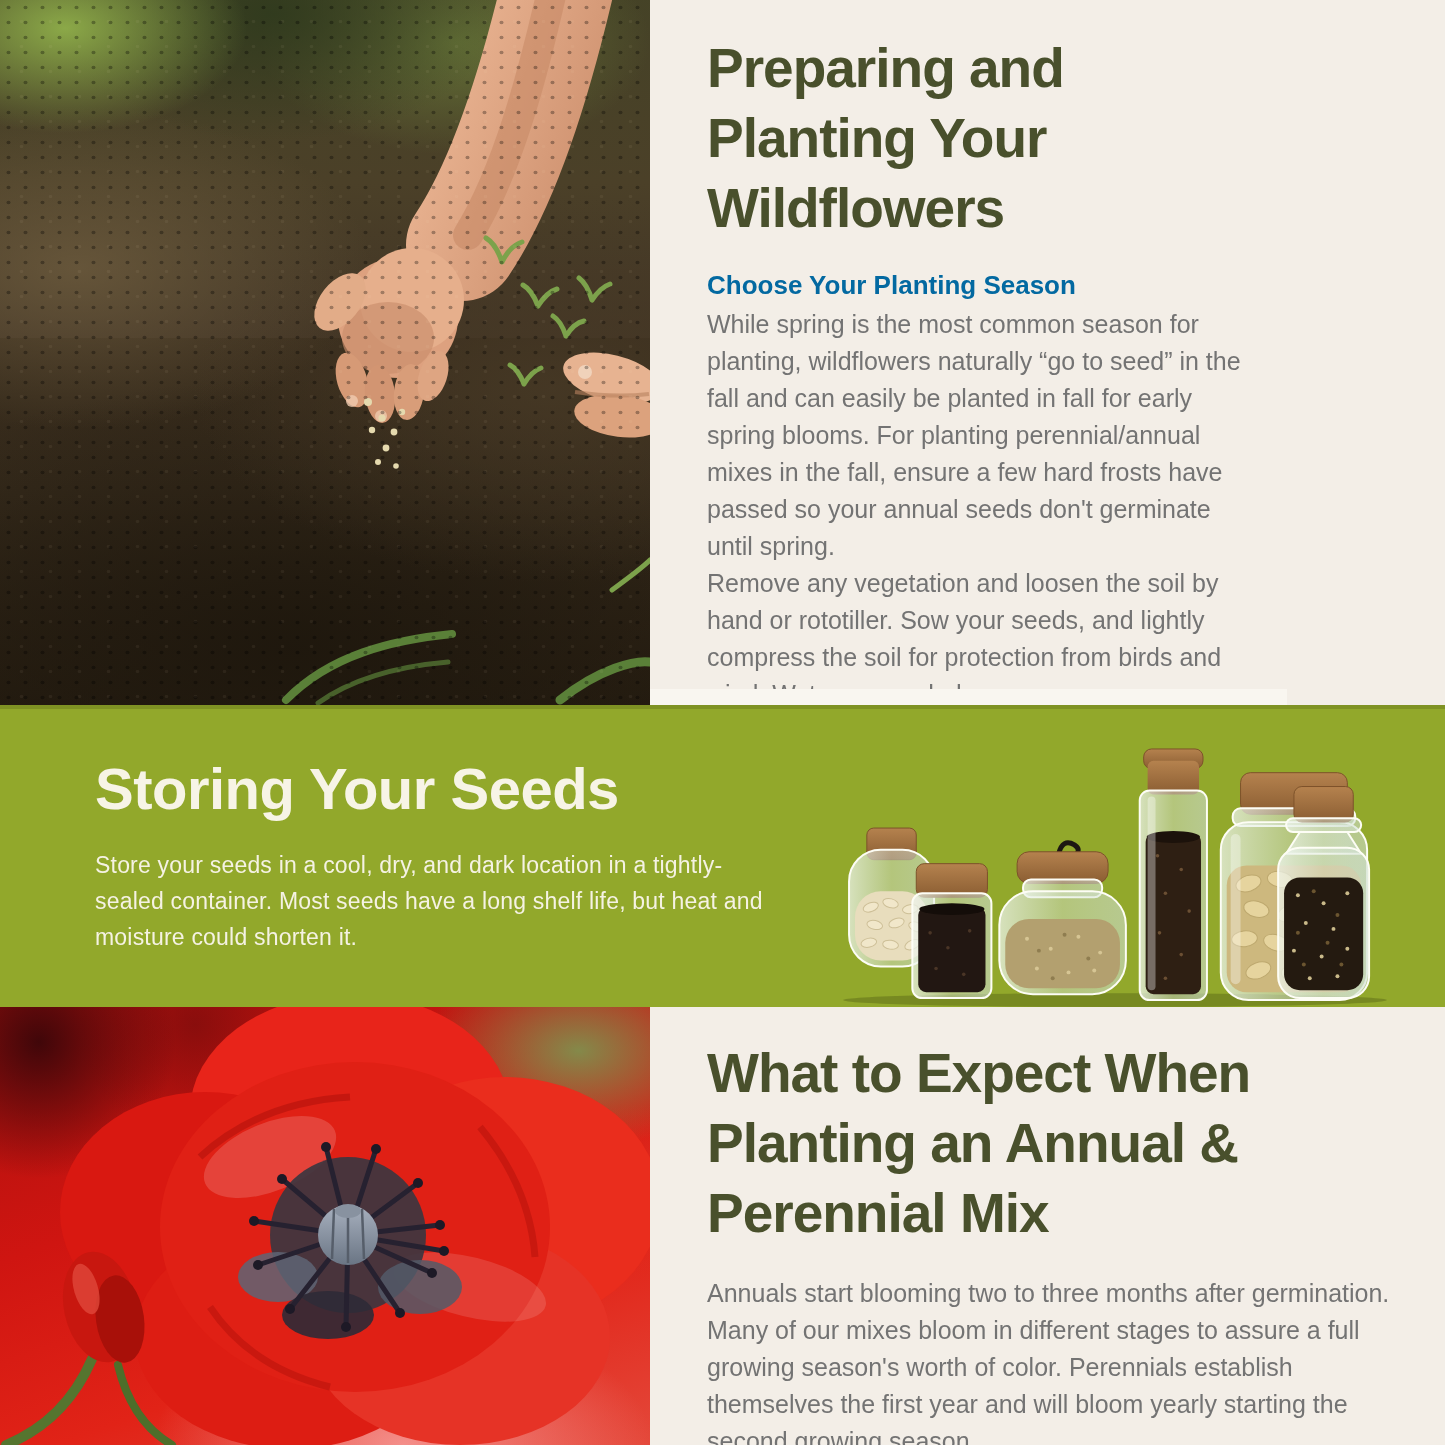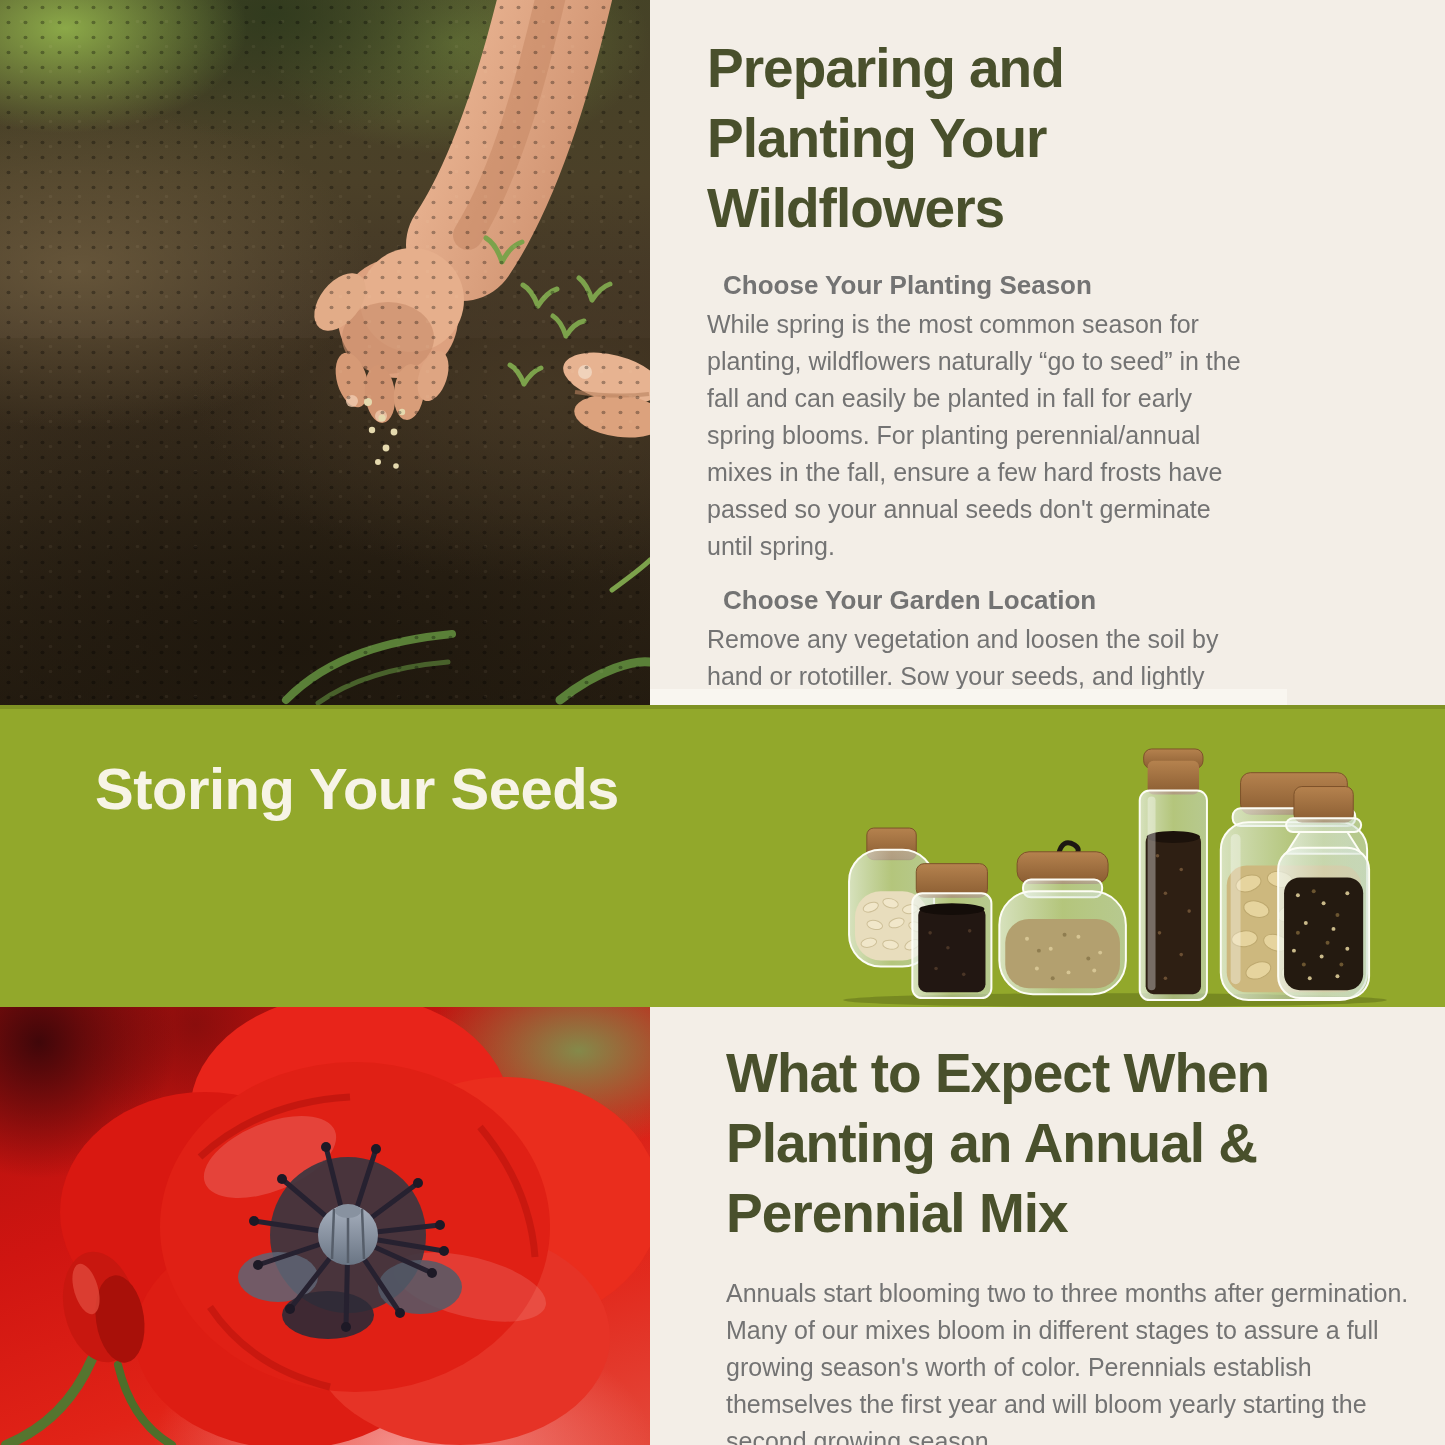--- a/index.html
+++ b/index.html
@@ -24,21 +24,21 @@
       background-size:17px 15px,29px 25px;background-position:0 0,7px 9px;}
   .photo-top svg{position:absolute;inset:0;}
 
   
   .panel{position:absolute;background:#f3eee7;}
   .panel-top{left:650px;top:0;width:637px;height:705px;padding:34px 28px 0 57px;box-sizing:border-box;}
   .panel-top::after{content:"";position:absolute;left:0;right:0;bottom:0;height:16px;background:#f9f6f0;}
   h1,h2{margin:0;color:#49502c;font-weight:bold;letter-spacing:-1px;}
   h1{font-size:55px;line-height:1.27;}
   .panel-bottom h2{font-size:55px;line-height:1.27;margin-bottom:26px;}
-  .sub-title{margin:20px 16px 5px;color:#737373;font-size:26px;font-weight:bold;letter-spacing:0;}
+  .sub-title{margin:20px 0 5px;color:#0369a1;font-size:26px;font-weight:bold;letter-spacing:0;}
   .sub-title.first{margin-top:26px;}
   .body-text{margin:0;color:#737373;font-size:25px;line-height:37px;max-width:714px;}
 
   
   .band{position:absolute;left:0;top:705px;width:1445px;height:374px;background:#92a82b;
         box-shadow:inset 0 4px 0 rgba(70,80,10,.25);}
   .band-text{position:absolute;left:95px;top:52px;width:672px;}
   .band-text h2{color:#f7f4e6;font-size:58px;letter-spacing:-.5px;line-height:1.1;margin-bottom:26px;}
   .band-text p{margin:0;color:#f5f2e3;font-size:23px;line-height:36px;letter-spacing:.2px;}
   .jars{position:absolute;left:830px;top:40px;width:570px;height:262px;}
@@ -48,21 +48,21 @@
     background:
       radial-gradient(circle 190px at 6% 8%, rgba(58,6,9,.95), rgba(58,6,9,0) 72%),
       radial-gradient(circle 170px at 30% 4%, rgba(122,12,12,.75), rgba(122,12,12,0) 70%),
       radial-gradient(ellipse 210px 130px at 89% 10%, rgba(124,150,80,.9), rgba(124,150,80,0) 75%),
       radial-gradient(ellipse 180px 110px at 99% 42%, rgba(224,45,32,.95), rgba(224,45,32,0) 78%),
       radial-gradient(ellipse 320px 170px at 62% 100%, rgba(246,152,148,.9), rgba(246,152,148,0) 78%),
       linear-gradient(160deg,#ab100d 0%, #cf1511 38%, #e12317 68%, #e4483a 100%);}
   .photo-bottom svg{position:absolute;inset:0;}
 
   
-  .panel-bottom{left:650px;top:1007px;width:795px;height:438px;padding:32px 28px 0 76px;box-sizing:border-box;}
+  .panel-bottom{left:650px;top:1007px;width:795px;height:438px;padding:32px 28px 0 57px;box-sizing:border-box;}
 </style>
 </head>
 <body>
 
 <div class="canvas">
 
   <section class="photo-top">
     <svg width="650" height="705" viewBox="0 0 650 705">
       <defs>
         <linearGradient id="skin" x1="0" y1="0" x2="1" y2="1">
@@ -118,27 +118,27 @@
         <path d="M560,700 C600,668 636,660 650,662" stroke-width="9"></path>
         <path d="M318,703 C356,676 402,666 448,662" stroke-width="5" opacity=".7"></path>
       </g>
     </svg>
   </section>
 
   <section class="panel panel-top">
     <h1>Preparing and Planting Your Wildflowers</h1>
     <p class="sub-title first">Choose Your Planting Season</p>
     <p class="body-text">While spring is the most common season for planting, wildflowers naturally “go to seed” in the fall and can easily be planted in fall for early spring blooms. For planting perennial/annual mixes in the fall, ensure a few hard frosts have passed so your annual seeds don't germinate until spring.</p>
-    <p class="sub-title">Choose Your Garden Location</p>
     <p class="body-text">Remove any vegetation and loosen the soil by hand or rototiller. Sow your seeds, and lightly compress the soil for protection from birds and wind. Water as needed.</p>
   </section>
 
   <section class="band">
     <div class="band-text">
       <h2>Storing Your Seeds</h2>
+      <p>Store your seeds in a cool, dry, and dark location in a tightly-sealed container. Most seeds have a long shelf life, but heat and moisture could shorten it.</p>
     </div>
     <svg class="jars" viewBox="0 0 570 265">
       <defs>
         <linearGradient id="cork" x1="0" y1="0" x2="0" y2="1">
           <stop offset="0" stop-color="#b5824e"></stop>
             <stop offset="1" stop-color="#8a5d32"></stop>
         </linearGradient>
         <linearGradient id="glass" x1="0" y1="0" x2="1" y2="0">
           <stop offset="0" stop-color="#eef5ee" stop-opacity=".75"></stop>
           <stop offset=".5" stop-color="#dde9de" stop-opacity=".45"></stop>

